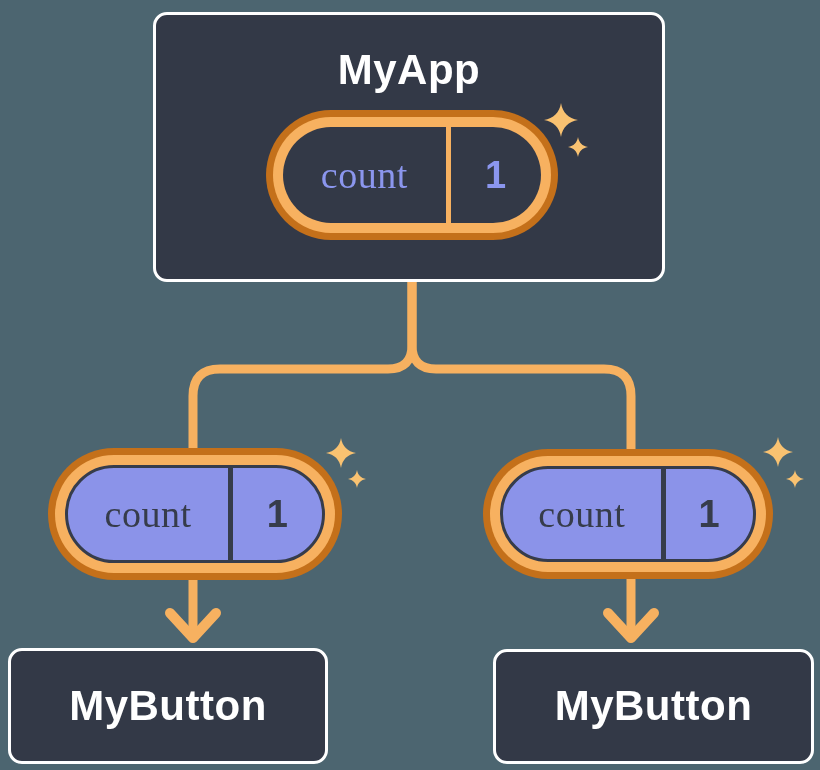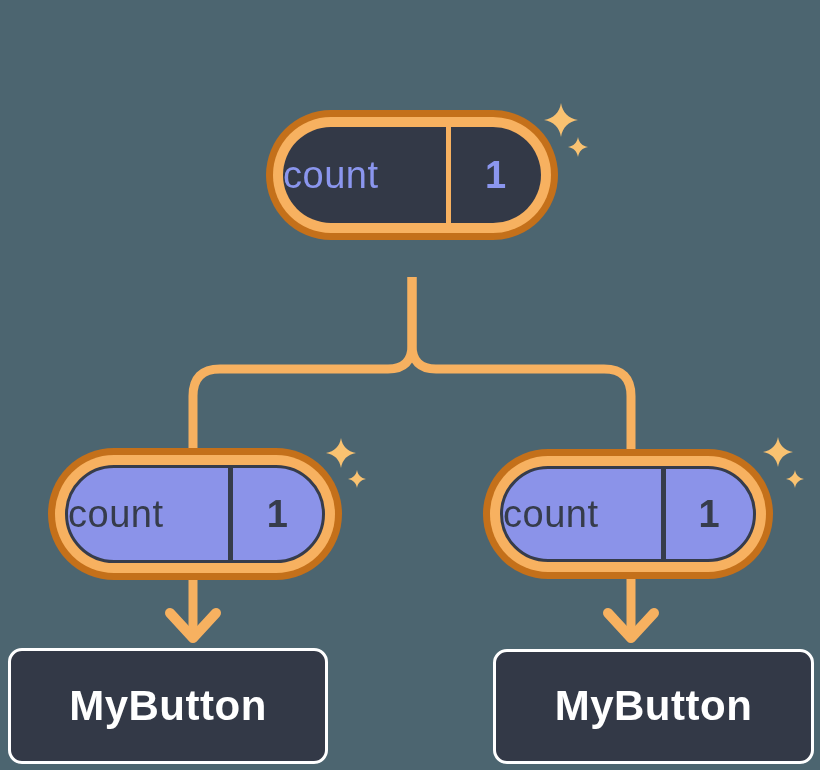--- a/index.html
+++ b/index.html
@@ -92,21 +92,21 @@
     background: #8b93e9;
     border: 3px solid #363c4b;
   }
   .pill.prop-pill-left .pill-divider,
   .pill.prop-pill-right .pill-divider { background: #363c4b; }
   .pill.prop-pill-left .pill-text,
   .pill.prop-pill-right .pill-text { color: #363c4b; }
 
   .pill-label-cell {
     flex: 0 0 63%;
-    display: flex; align-items: center; 
+    display: flex; align-items: center; justify-content: center; font-family: Liberation Serif, serif;
   }
   .pill-divider {
     flex: 0 0 5px;
   }
   .pill-value-cell {
     flex: 1 1 auto;
     display: flex; align-items: center; justify-content: center;
   }
   .pill-text {
     font-size: 38px;
@@ -129,20 +129,23 @@
     <g stroke="#f7b160" stroke-width="9" fill="none">
       <path d="M 412 277 L 412 345 Q 412 369 388 369 L 220 369 Q 193 369 193 396 L 193 636"></path>
       <path d="M 412 277 L 412 345 Q 412 369 436 369 L 604 369 Q 631 369 631 396 L 631 636"></path>
     </g>
     <g stroke="#f7b160" stroke-width="10" fill="none" stroke-linecap="round" stroke-linejoin="round">
       <path d="M 170 613 L 193 638 L 216 613"></path>
       <path d="M 608 613 L 631 638 L 654 613"></path>
     </g>
   </svg>
 
+  <div class="card root">
+    <div class="card-title root-title">MyApp</div>
+  </div>
 
   <div class="pill state-pill">
     <div class="pill-mid">
       <div class="pill-inner">
         <div class="pill-label-cell">
           <span class="pill-text">count</span>
         </div>
         <div class="pill-divider"></div>
         <div class="pill-value-cell">
           <span class="pill-text value">1</span>

